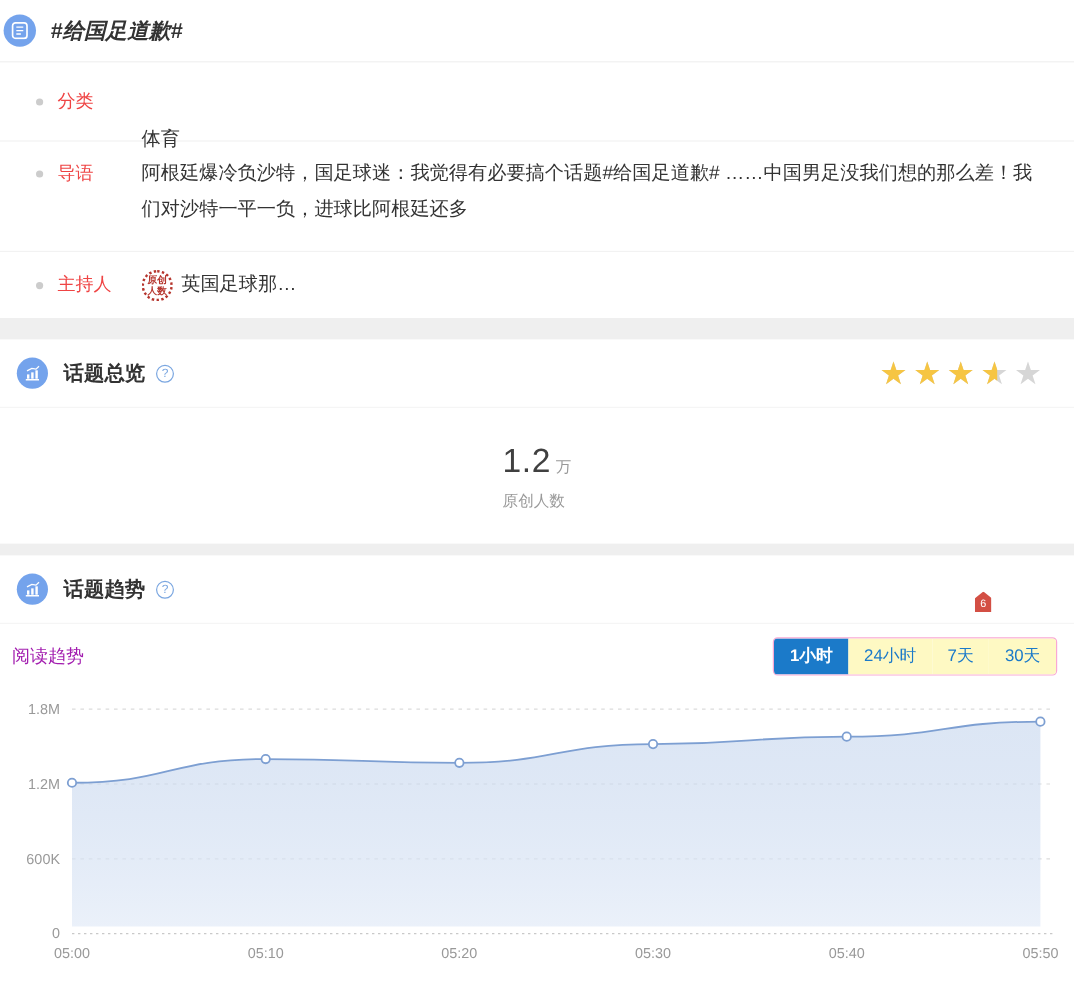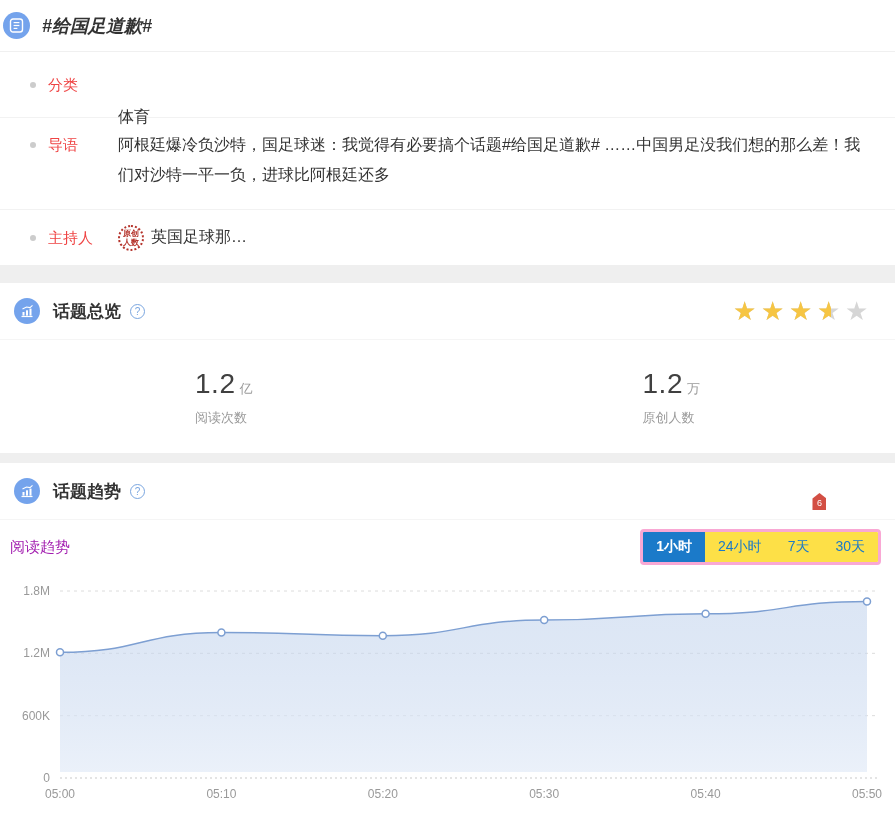--- a/index.html
+++ b/index.html
@@ -65,22 +65,22 @@
   .heat-marker {
     position: absolute; top: 14px; width: 14px; height: 17px;
     clip-path: polygon(50% 0, 100% 32%, 100% 100%, 0 100%, 0 32%);
     background: var(--heat-badge-red); color: #fff; font-size: 9px;
     display: flex; align-items: flex-end; justify-content: center; padding-bottom: 2px;
   }
 
   
   .trend-controls { display: flex; align-items: center; height: 54px; padding: 0 14px 0 10px; }
   .chart-label { color: #a21caf; font-size: 15px; }
-  .tab-group { margin-left: auto; display: flex; border: 3px solid #f9a8d4; border-radius: 4px; overflow: hidden; }
-  .tab { padding: 6px 13px; font-size: 14px; color: var(--tab-blue); background: #fde047; border: none; cursor: pointer; font-family: inherit; }
+  .tab-group { margin-left: auto; display: flex; border: 1px solid #f9a8d4; border-radius: 4px; overflow: hidden; }
+  .tab { padding: 6px 13px; font-size: 14px; color: var(--tab-blue); background: #fef9c3; border: none; cursor: pointer; font-family: inherit; }
   .tab.active { background: var(--tab-blue); color: #fff; font-weight: bold; }
 
   
   .chart-wrap { width: 895px; height: 240px; }
   .y-label { fill: #999; font-size: 12px; text-anchor: end; }
   .x-label { fill: #999; font-size: 12px; text-anchor: middle; }
   .grid-line { stroke: #dcdcdc; stroke-dasharray: 3 4; stroke-width: 1; }
   .axis-line { stroke: #c9c9c9; stroke-dasharray: 2 3; stroke-width: 1; }
   .trend-line { fill: none; stroke: var(--line-blue); stroke-width: 1.5; }
   .data-point { fill: #fff; stroke: var(--line-blue); stroke-width: 1.5; cursor: pointer; }
@@ -157,26 +157,20 @@
             <span class="star-base">★</span>
             <span class="star-fill" style="width: 50%;">★</span>
           </span>
           <span class="star">
             <span class="star-base">★</span>
             <span class="star-fill" style="width: 0%;">★</span>
           </span>
         </span>
     </div>
     <div class="stats-row">
-      <div class="stat">
-        <div class="stat-inner">
-          <div><span class="stat-number">1.2</span><span class="stat-unit">亿</span></div>
-          <div class="stat-label">阅读次数</div>
-        </div>
-      </div>
       <div class="stat">
         <div class="stat-inner">
           <div><span class="stat-number">1.2</span><span class="stat-unit">万</span></div>
           <div class="stat-label">原创人数</div>
         </div>
       </div>
     </div>
   </section>
 
   <div class="gap small"></div>

